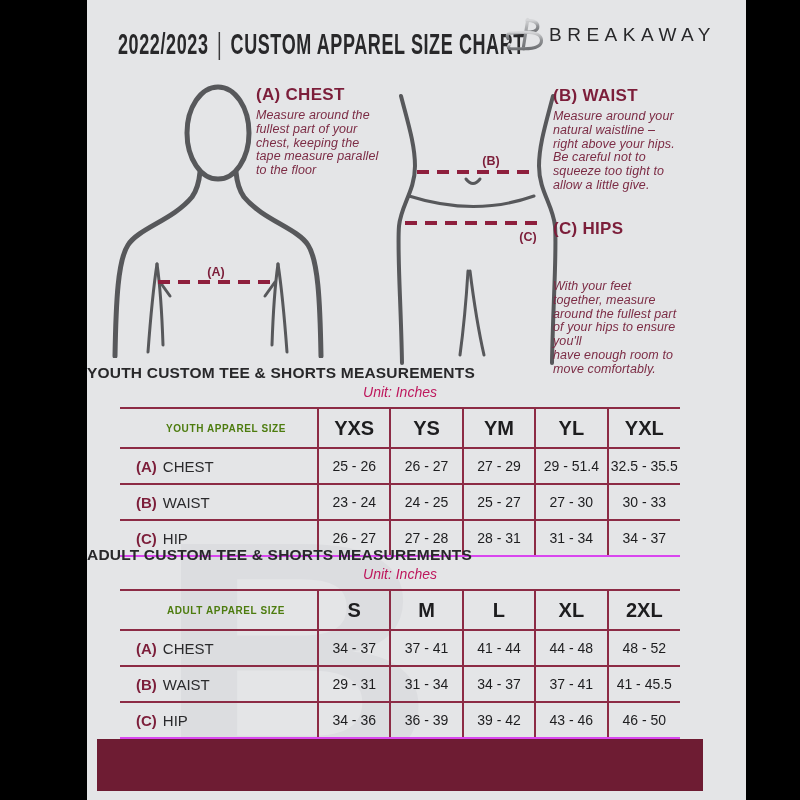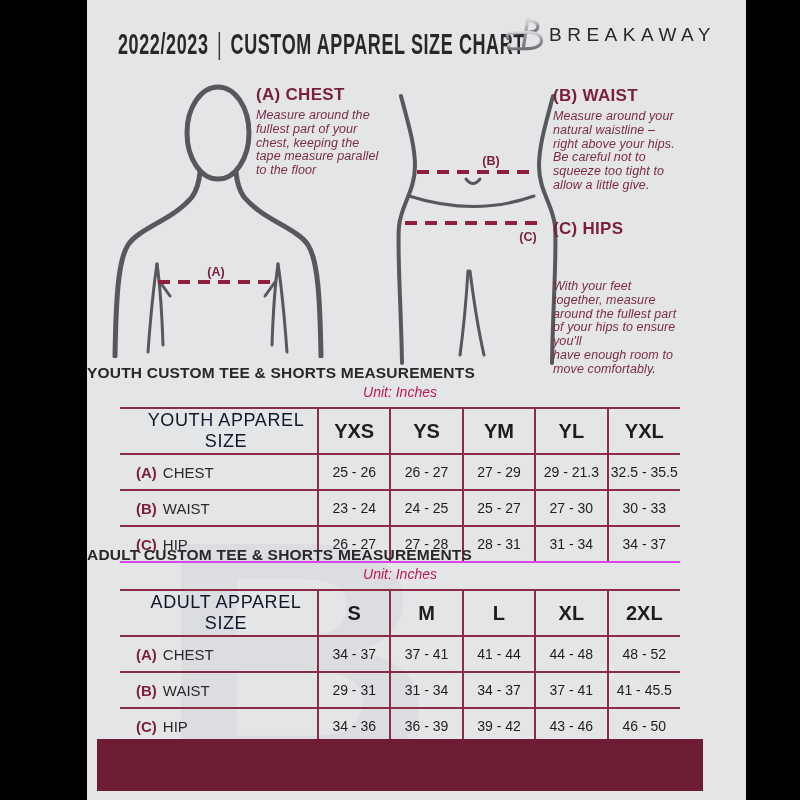--- a/index.html
+++ b/index.html
@@ -35,21 +35,21 @@
   }
   
   .tbl-sec{position:absolute;left:0;width:626px;z-index:1;}
   .tbl-title{font-weight:bold;font-size:15.5px;letter-spacing:.2px;color:#28282a;}
   .tbl-unit{text-align:center;font-style:italic;font-size:14px;color:#be185d;margin-top:2px;}
   table.size-table{border-collapse:collapse;table-layout:fixed;width:560px;margin:7px auto 0;}
   .size-table td{border-top:2px solid #8c2b45;}
   .size-table tr:last-child td{border-bottom:2px solid #d946ef;}
   .size-table td + td{border-left:2px solid #8c2b45;}
   .size-table tr.head td{height:36px;font-weight:bold;font-size:20px;text-align:center;color:#1d1d1f;}
-  .size-table tr.head td.lbl{font-weight:normal;font-size:18px;letter-spacing:.6px;color:#0f172a;}
+  .size-table tr.head td.lbl{font-weight:bold;font-size:10px;letter-spacing:.6px;color:#4d7c0f;}
   .size-table td{height:32px;font-size:14px;text-align:center;color:#1d1d1f;}
   .size-table td.lbl{text-align:left;padding-left:16px;font-size:15px;color:#2a2a2c;width:180px;}
   .pre{font-weight:bold;color:#7c1e3a;margin-right:6px;}
   
   .watermark{
     position:absolute;left:68px;top:492px;z-index:0;
     font-weight:bold;font-size:330px;line-height:1;color:#dcdde0;
     transform:scaleX(1.18);transform-origin:left top;user-select:none;
   }
   .footer-bar{
@@ -162,21 +162,21 @@
         <td>YL</td>
         <td>YXL</td>
       </tr>
       <tr>
         <td class="lbl">
           <span class="pre">(A)</span><span>CHEST</span>
         </td>
         <td>25 - 26</td>
         <td>26 - 27</td>
         <td>27 - 29</td>
-        <td>29 - 21.3</td>
+        <td>29 - 51.4</td>
         <td>32.5 - 35.5</td>
       </tr>
       <tr>
         <td class="lbl">
           <span class="pre">(B)</span><span>WAIST</span>
         </td>
         <td>23 - 24</td>
         <td>24 - 25</td>
         <td>25 - 27</td>
         <td>27 - 30</td>

